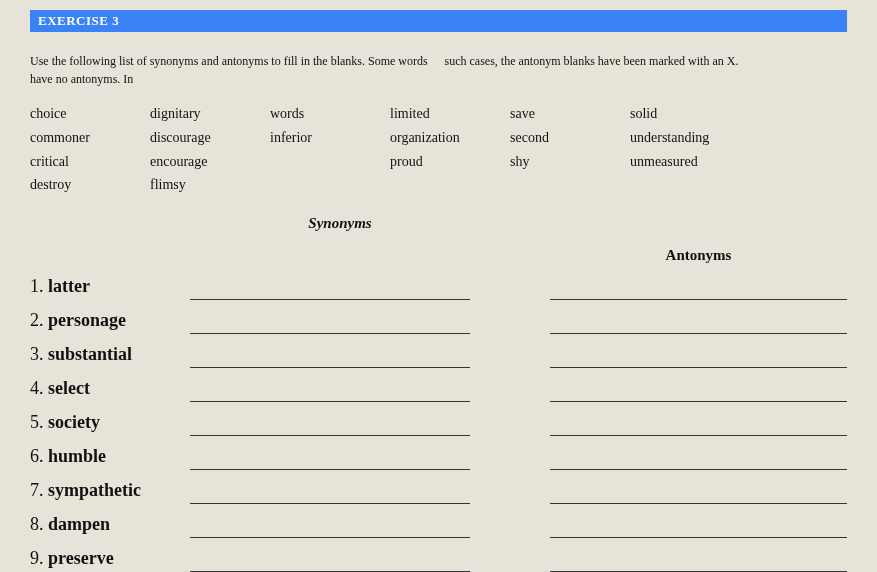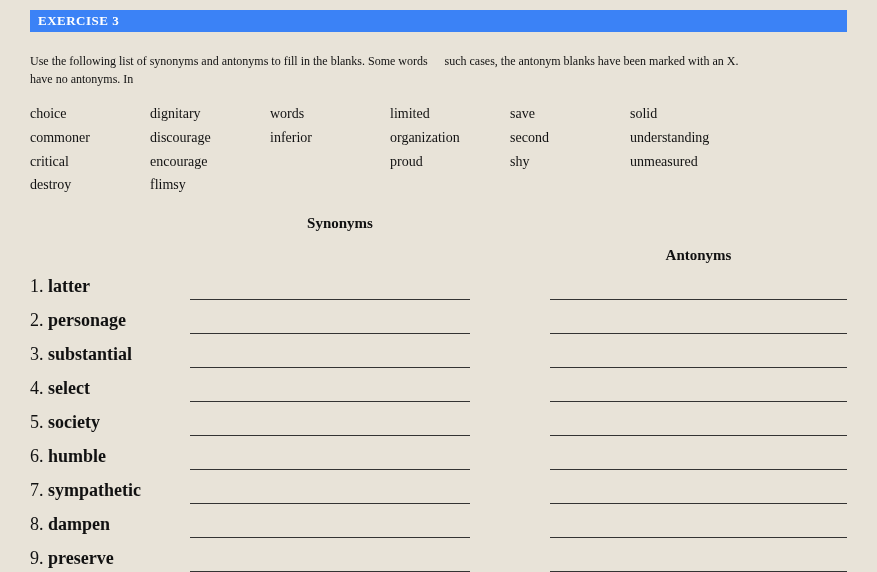--- a/index.html
+++ b/index.html
@@ -62,20 +62,21 @@
       margin-left: 160px;
       margin-bottom: 8px;
       font-size: 15px;
     }
 
     .syn-header {
       width: 300px;
       text-align: center;
       font-weight: bold;
       font-size: 15px;
+      font-style: italic;
     }
 
     .ant-header {
       flex: 1;
       text-align: center;
       font-weight: bold;
       font-size: 15px;
       margin-left: 60px;
       margin-top: 32px;
     }

